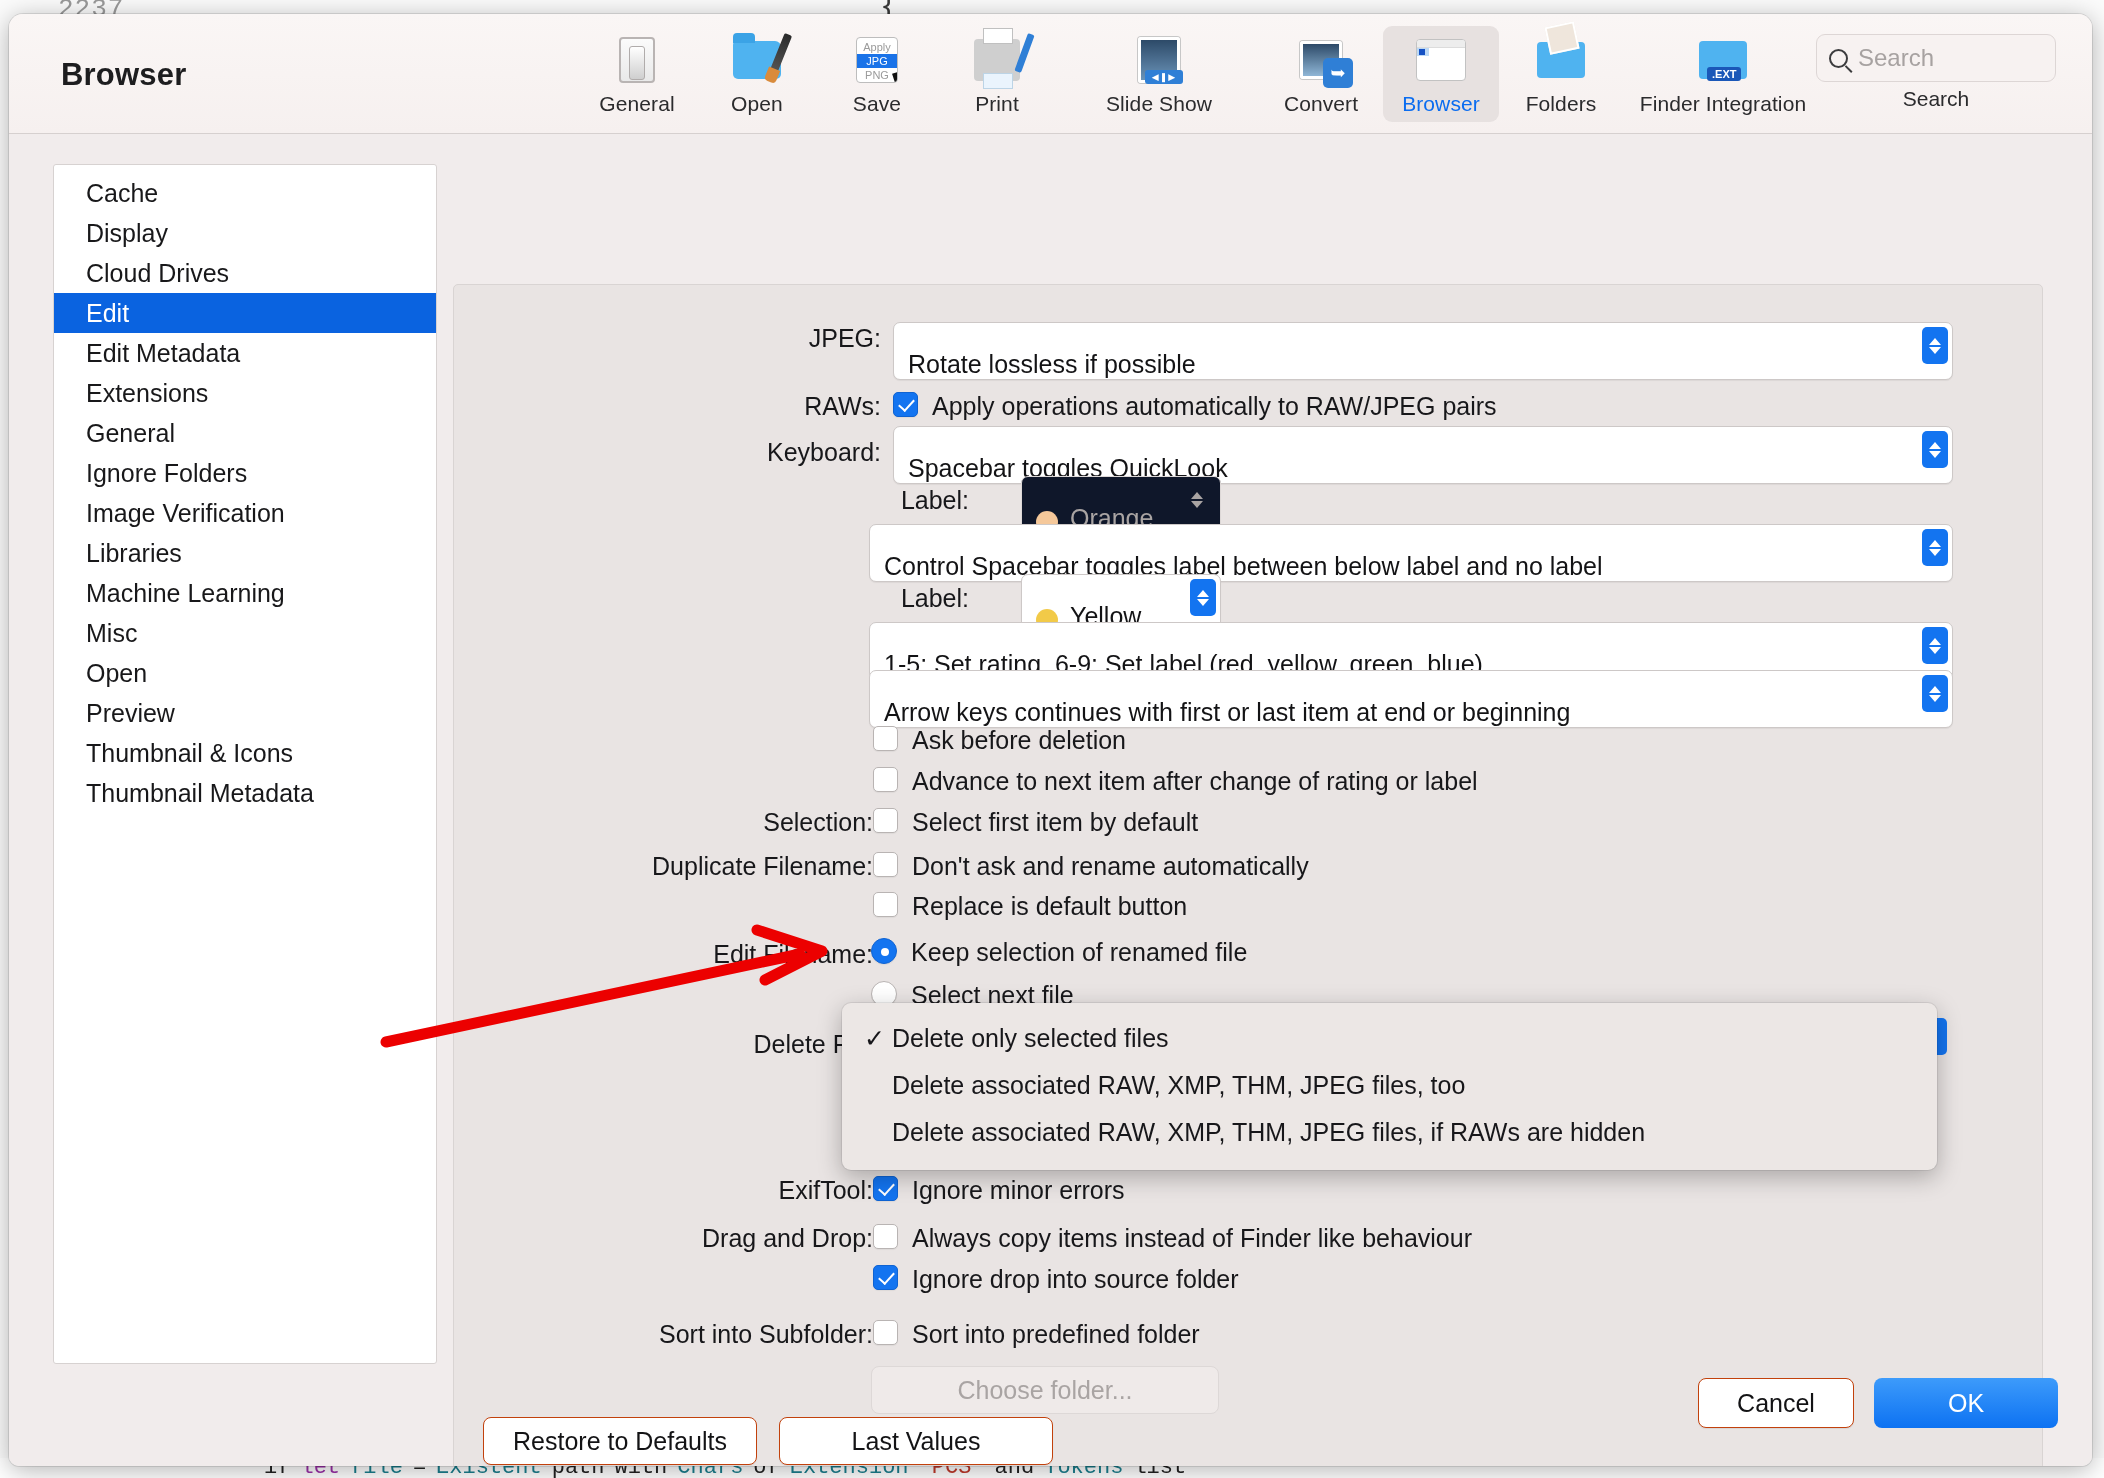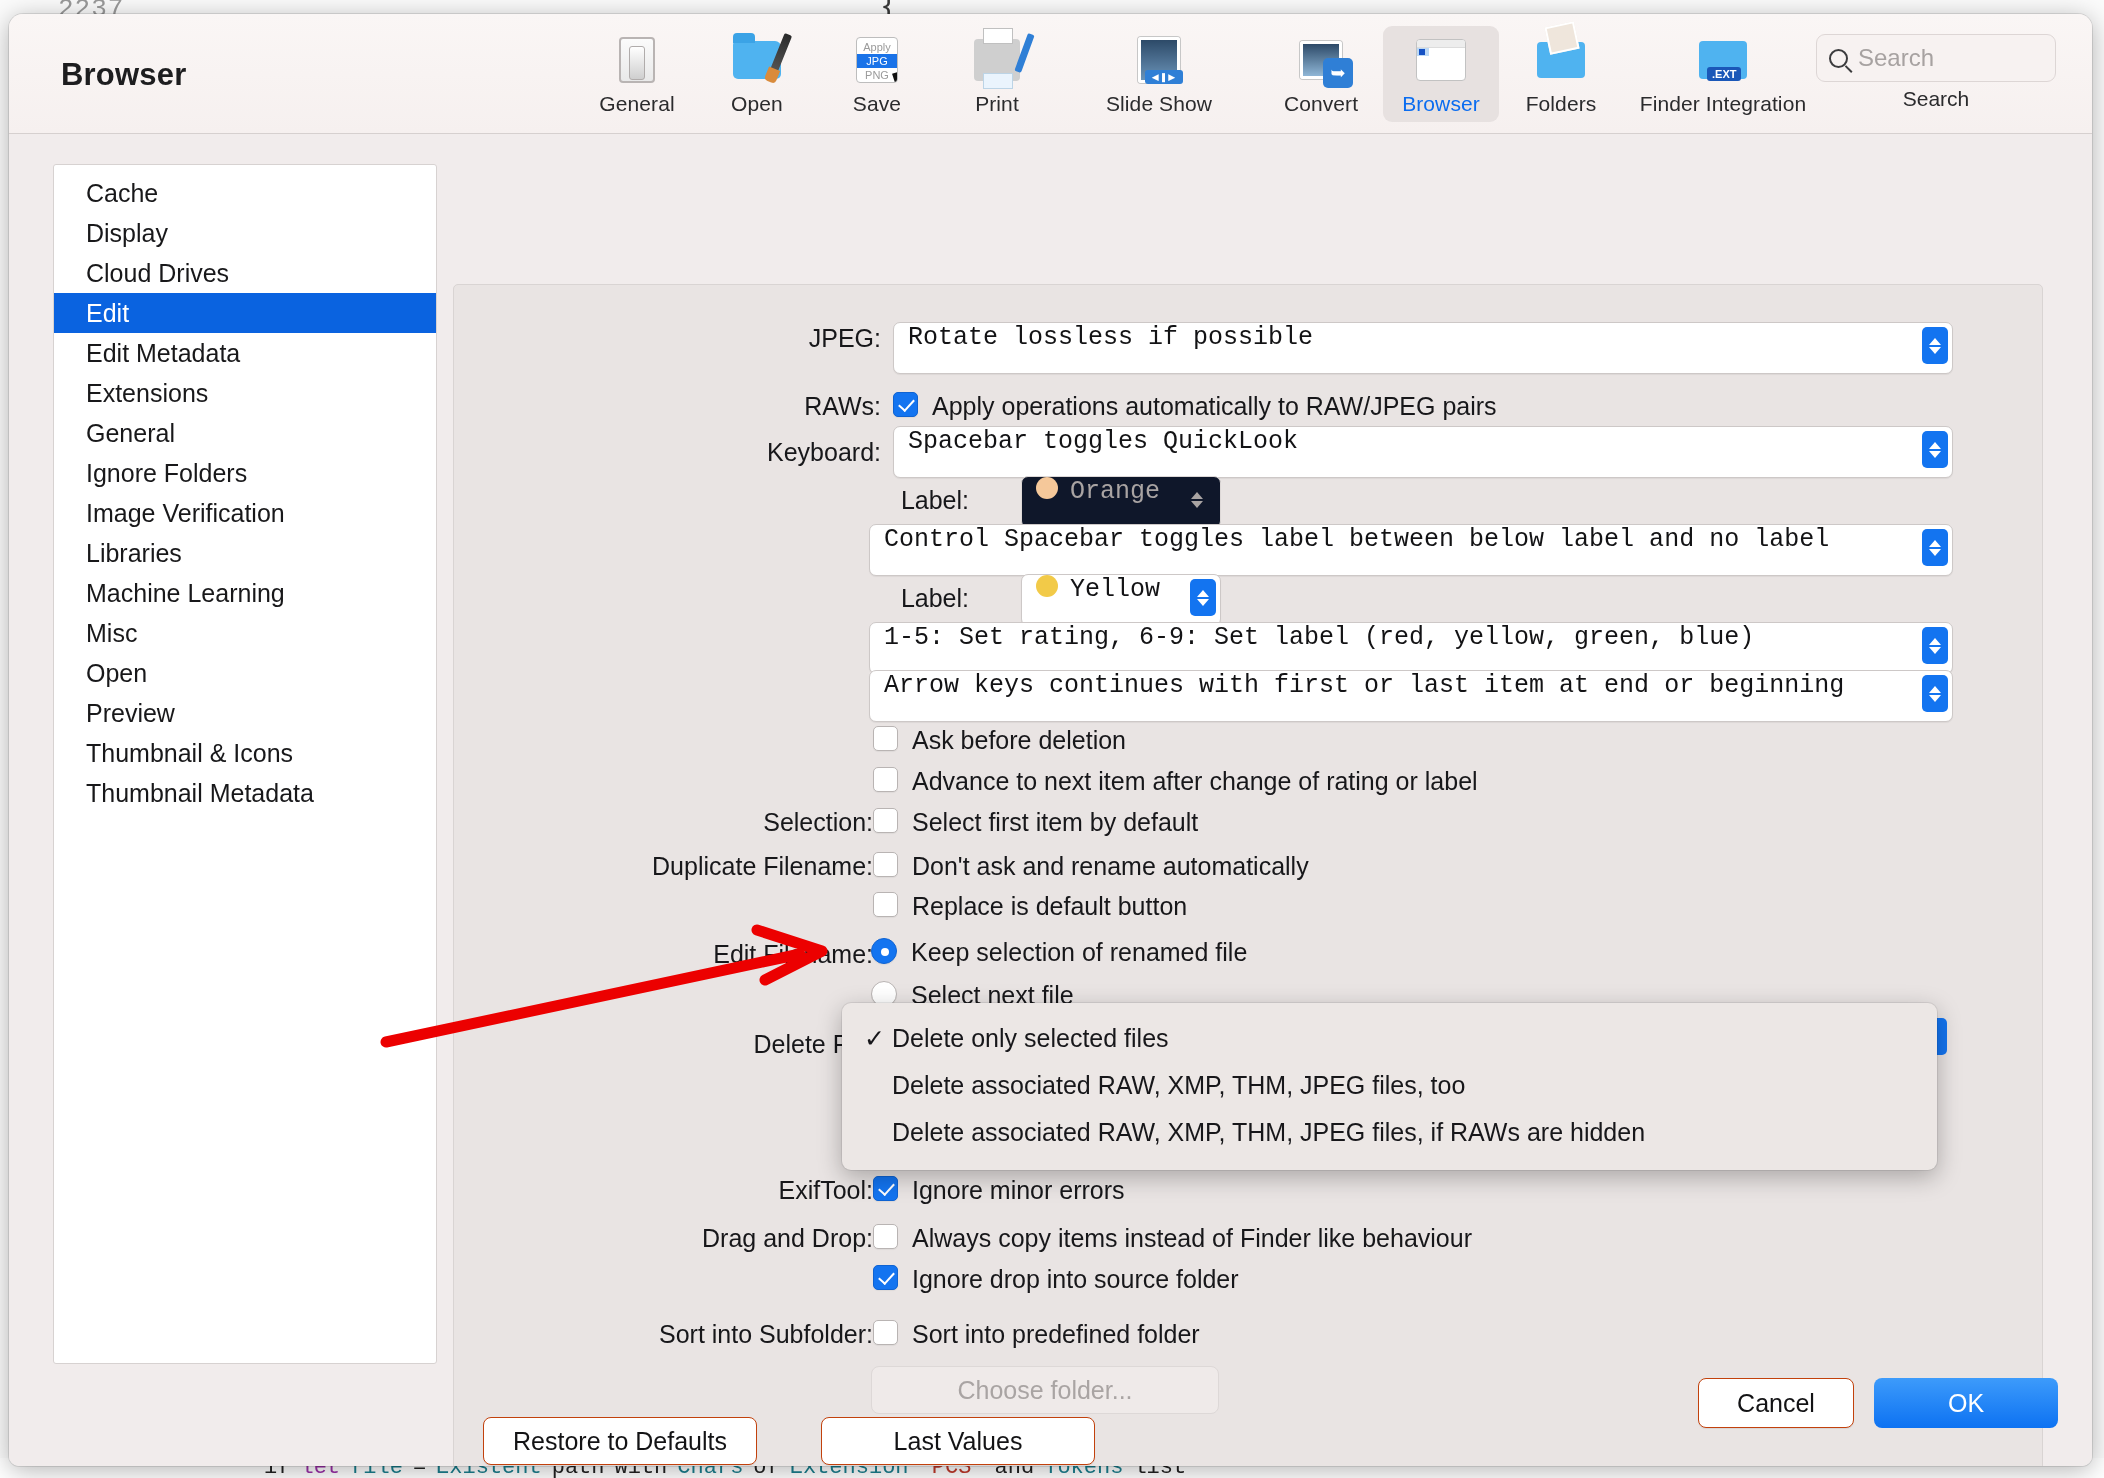--- a/index.html
+++ b/index.html
@@ -180,26 +180,26 @@
   }
 
   .row { position: absolute; display: flex; }
   .flabel {
     font-size: 25px; color: #17171a; text-align: right;
     white-space: nowrap;
   }
 
   
   .popbtn {
-    height: 52px; background: #ffffff;
+    height: 58px; background: #ffffff;
     border: 1px solid #cdc8c7; border-radius: 7px;
     box-shadow: 0 1px 1px rgba(0,0,0,.06);
-    display: flex; align-items: flex-start;
+    display: flex; align-items: flex-end;
     padding-left: 14px; position: relative;
-    font-size: 25px; color: #131315; font-family: Liberation Mono, monospace;
+    font-size: 25px; color: #131315;
   }
   .popbtn .stepper {
     position: absolute; right: 4px; top: 4px;
     width: 26px; height: 37px; background: #1374f0;
     border-radius: 5px; display:flex; flex-direction:column;
     align-items:center; justify-content:center; gap:2px;
   }
   .popbtn .stepper i {
     display:block; width:0; height:0; border-left:6px solid transparent;
     border-right:6px solid transparent;
@@ -575,21 +575,21 @@
     <div class="row" style="left:564px; top:1186px;">
       <div class="flabel" style="width:300px">Sort into Subfolder:</div>
     </div>
     <div class="row" style="left:864px; top:1186px;">
       <span class="cbx"></span>
       <span class="ctext">Sort into predefined folder</span>
     </div>
     <div class="pushbtn disabled" style="position:absolute; left:862px; top:1232px; width:348px;">Choose folder...</div>
 
     <div class="pushbtn" style="position:absolute; left:474px; top:1283px; width:274px;">Restore to Defaults</div>
-    <div class="pushbtn" style="position:absolute; left:770px; top:1283px; width:274px;margin-left:42px;">Last Values</div>
+    <div class="pushbtn" style="position:absolute; left:770px; top:1283px; width:274px;">Last Values</div>
 
     <div id="delete-menu">
       <div class="mitem">
         <span class="chk">✓</span>
         <span>Delete only selected files</span>
       </div>
       <div class="mitem">
         <span class="chk"></span>
         <span>Delete associated RAW, XMP, THM, JPEG files, too</span>
       </div>

